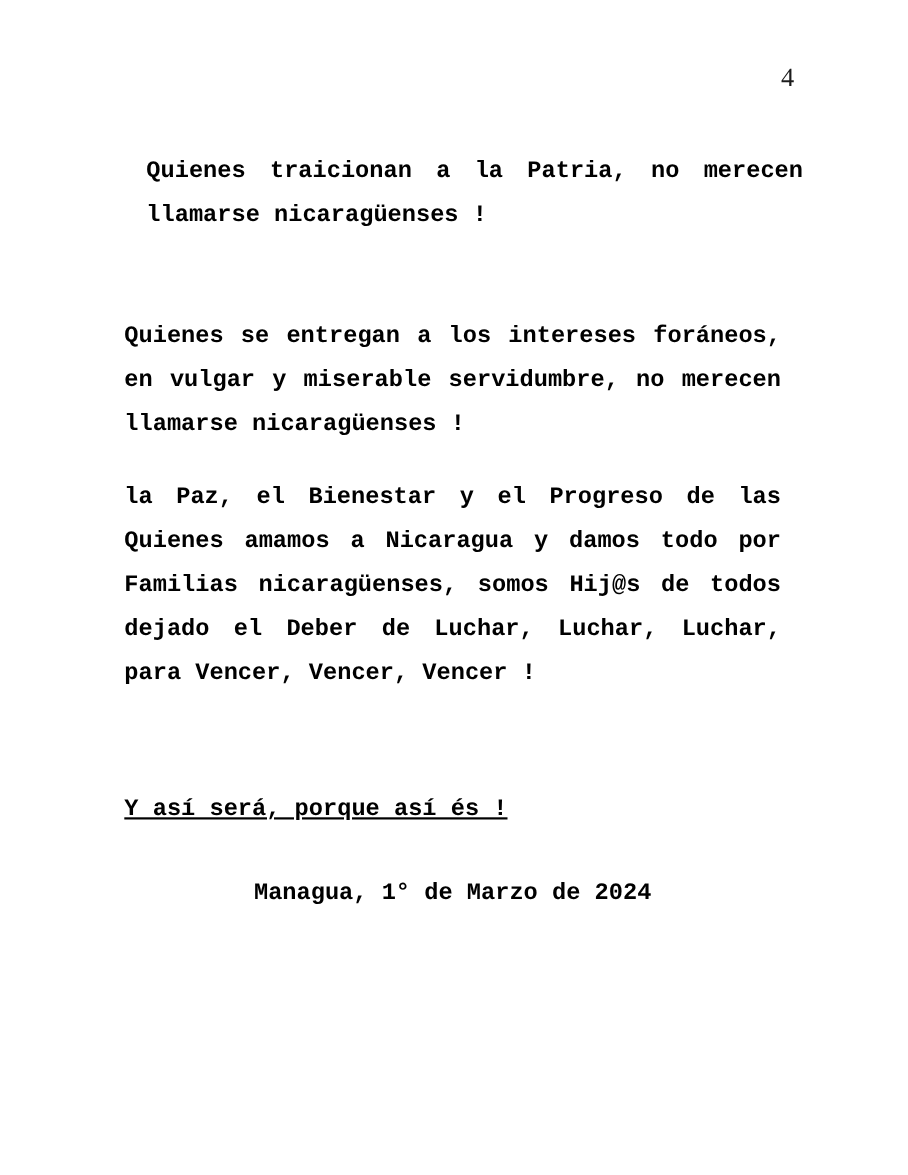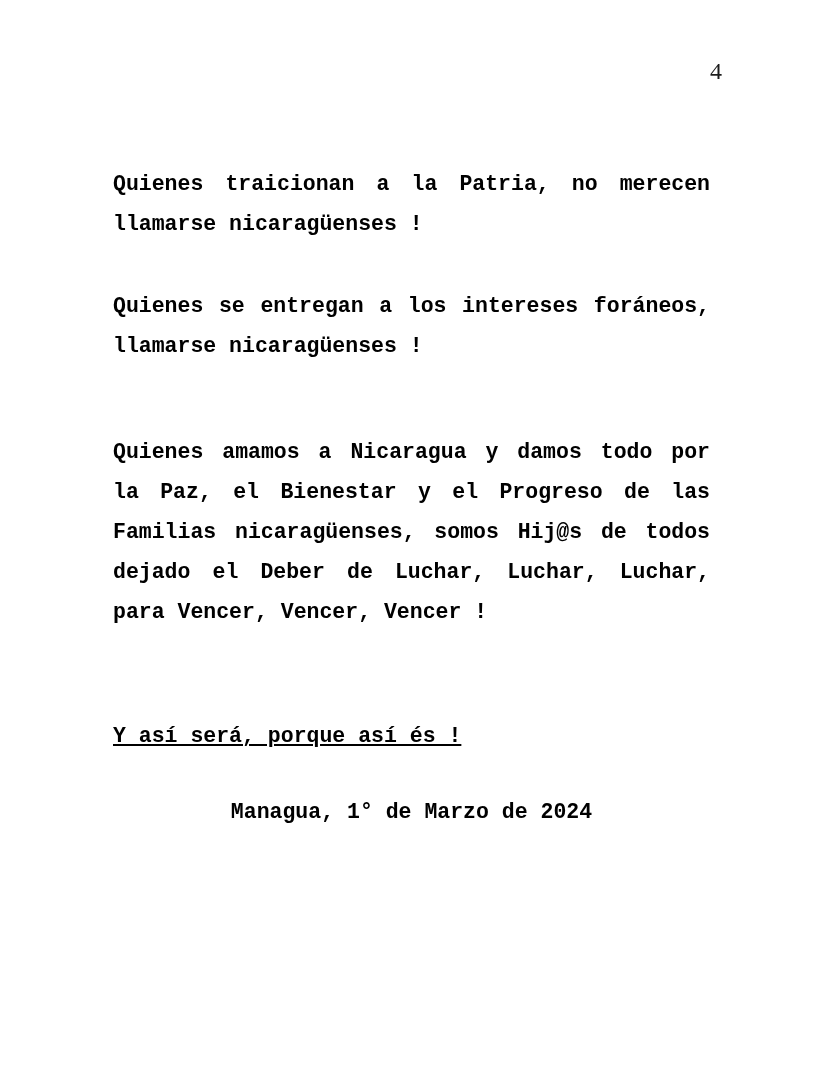--- a/index.html
+++ b/index.html
@@ -39,21 +39,21 @@
     font-family: "Liberation Mono", "DejaVu Sans Mono", monospace;
     font-weight: 700;
     font-size: 21.5px;
     white-space: normal;
     color: #000000;
   }
   .line.j {
     text-align: justify;
     text-align-last: justify;
   }
-  .para.p1 { top: 164px; }
+  .para.p1 { top: 136px; margin-left: 20px; }
   .para.p2 { top: 271px; margin-top: 15px; }
   .para.p3 { top: 432px; }
   .para.p4 { top: 716px; text-decoration: underline; }
   .para.p5 { top: 792px; text-align: center; }
   .para.p6 { top: 853px; }
   .para.tight .line {
     height: 30px;
     line-height: 30px;
   }
 </style>
@@ -64,26 +64,27 @@
 
   <div class="page-number">4</div>
 
   <div class="para p1">
     <div class="line j">Quienes traicionan a la Patria, no merecen</div>
     <div class="line">llamarse nicaragüenses !</div>
   </div>
 
   <div class="para p2">
     <div class="line j">Quienes se entregan a los intereses foráneos,</div>
+    <div class="line j">en vulgar y miserable servidumbre, no merecen</div>
     <div class="line">llamarse nicaragüenses !</div>
   </div>
 
   <div class="para p3">
+    <div class="line j">la Paz, el Bienestar y el Progreso de las</div>
     <div class="line j">Quienes amamos a Nicaragua y damos todo por</div>
-    <div class="line j">la Paz, el Bienestar y el Progreso de las</div>
     <div class="line j">Familias nicaragüenses, somos Hij@s de todos</div>
     <div class="line j">dejado el Deber de Luchar, Luchar, Luchar,</div>
     <div class="line">para Vencer, Vencer, Vencer !</div>
   </div>
 
   <div class="para p4">
     <div class="line">Y así será, porque así és !</div>
   </div>
 
   <div class="para p5">

